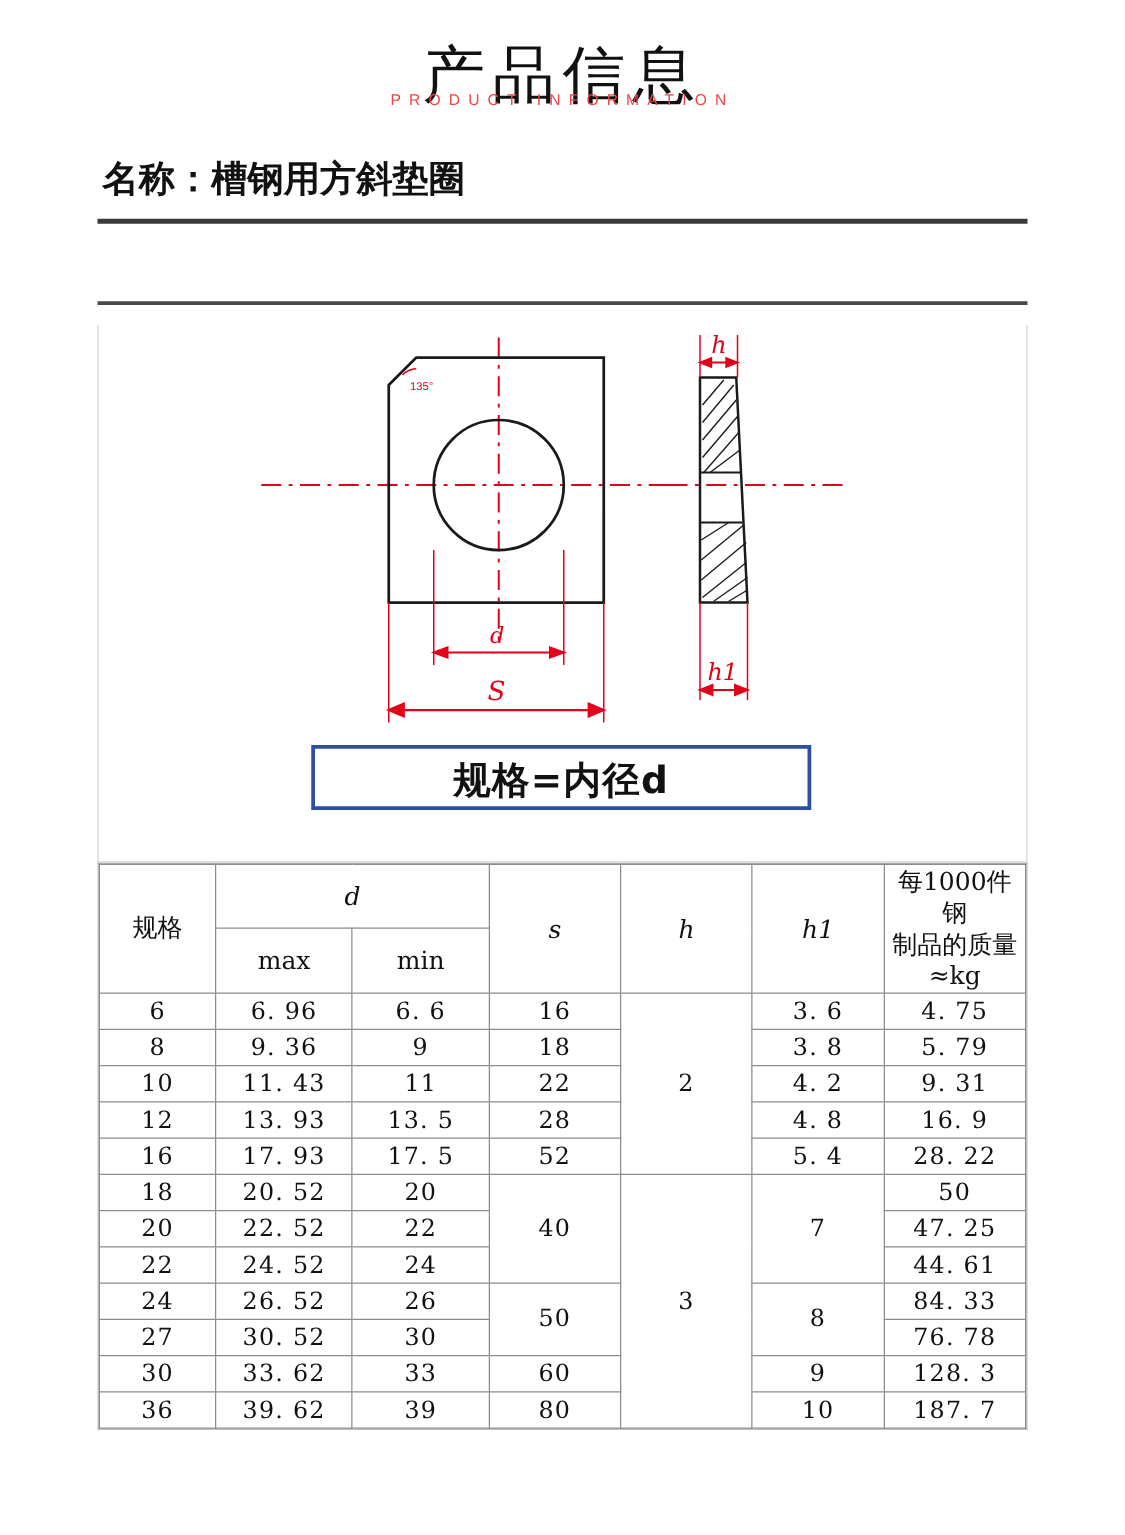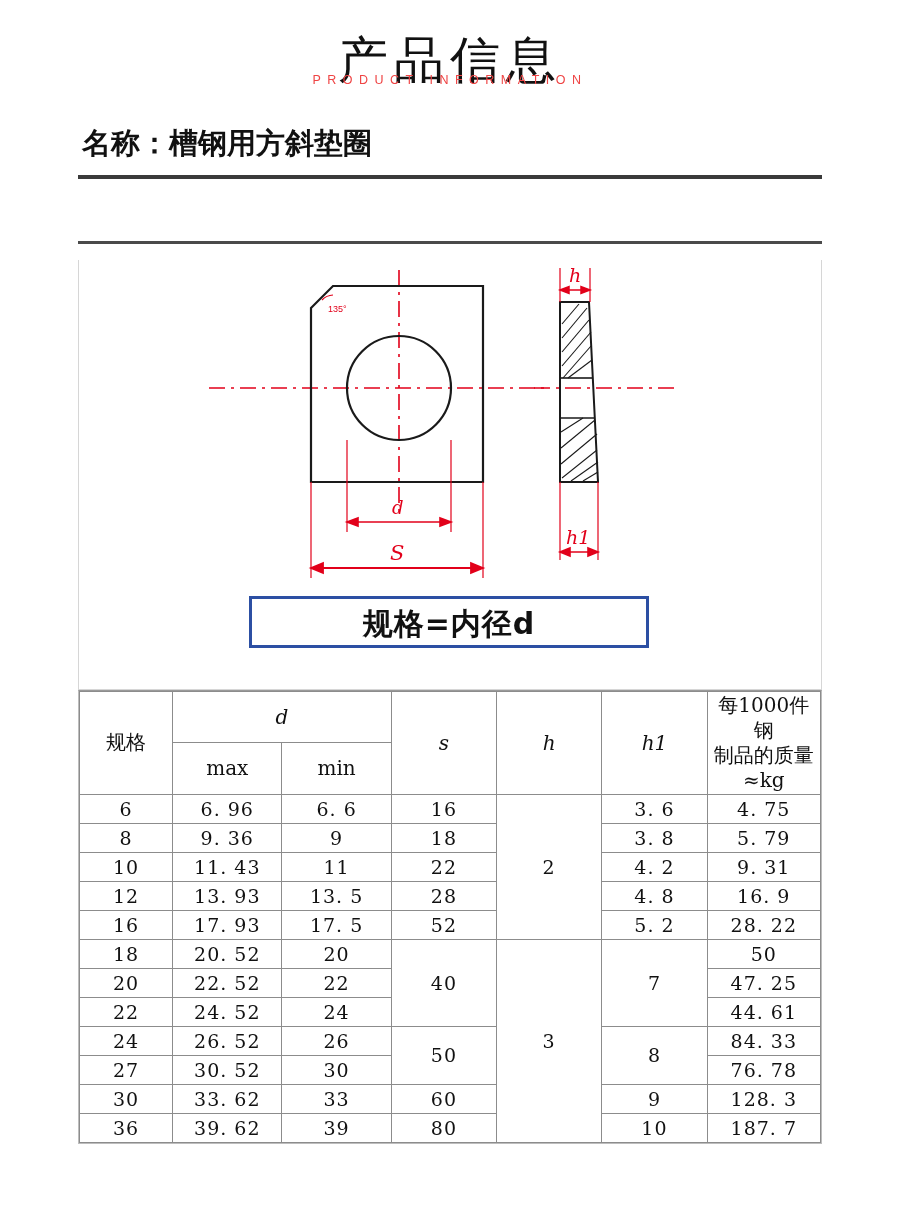--- a/index.html
+++ b/index.html
@@ -320,21 +320,21 @@
         <td class="num">13. 5</td>
         <td class="num">28</td>
         <td class="num">4. 8</td>
         <td class="num">16. 9</td>
       </tr>
       <tr>
         <td class="num">16</td>
         <td class="num">17. 93</td>
         <td class="num">17. 5</td>
         <td class="num">52</td>
-        <td class="num">5. 2</td>
+        <td class="num">5. 4</td>
         <td class="num">28. 22</td>
       </tr>
 
       <tr>
         <td class="num">18</td>
         <td class="num">20. 52</td>
         <td class="num">20</td>
         <td class="num" rowspan="3">40</td>
         <td class="num" rowspan="7">3</td>
         <td class="num" rowspan="3">7</td>

